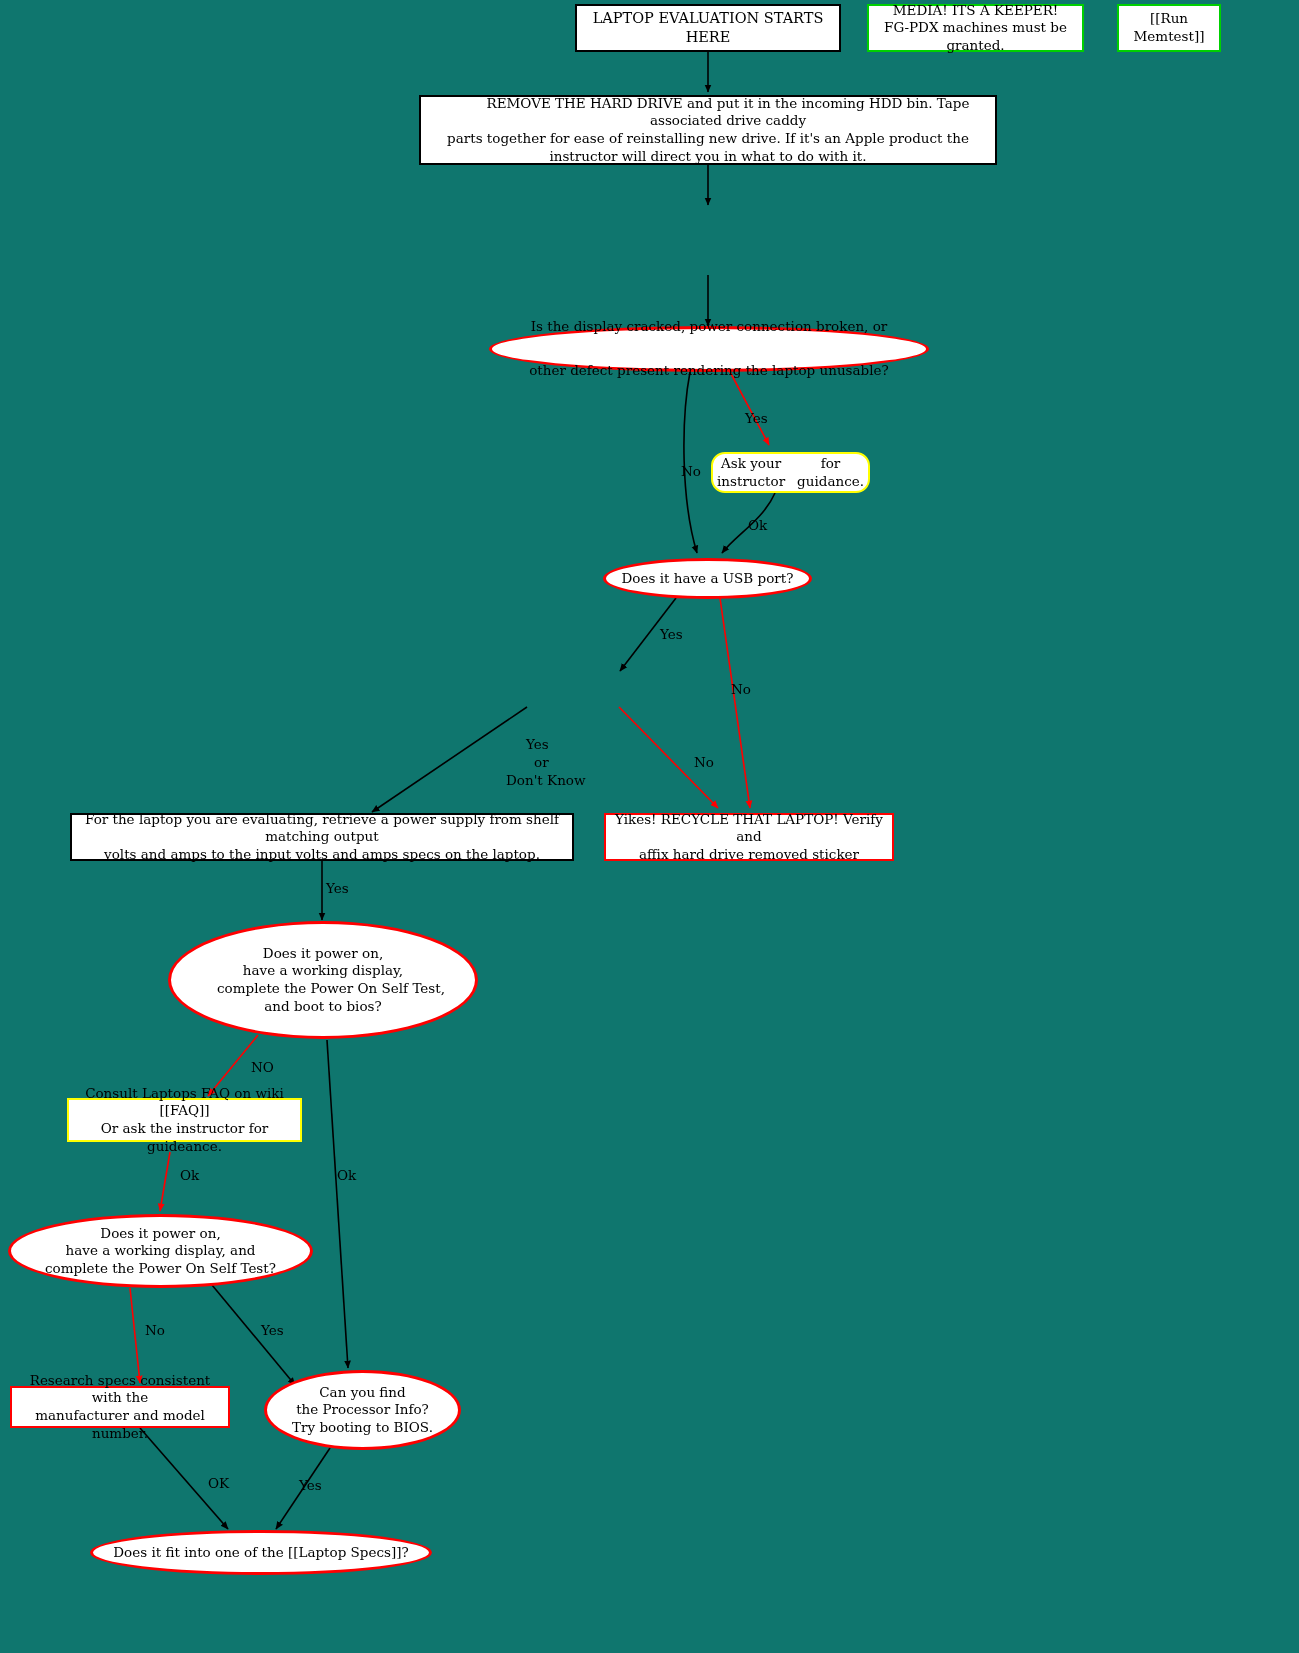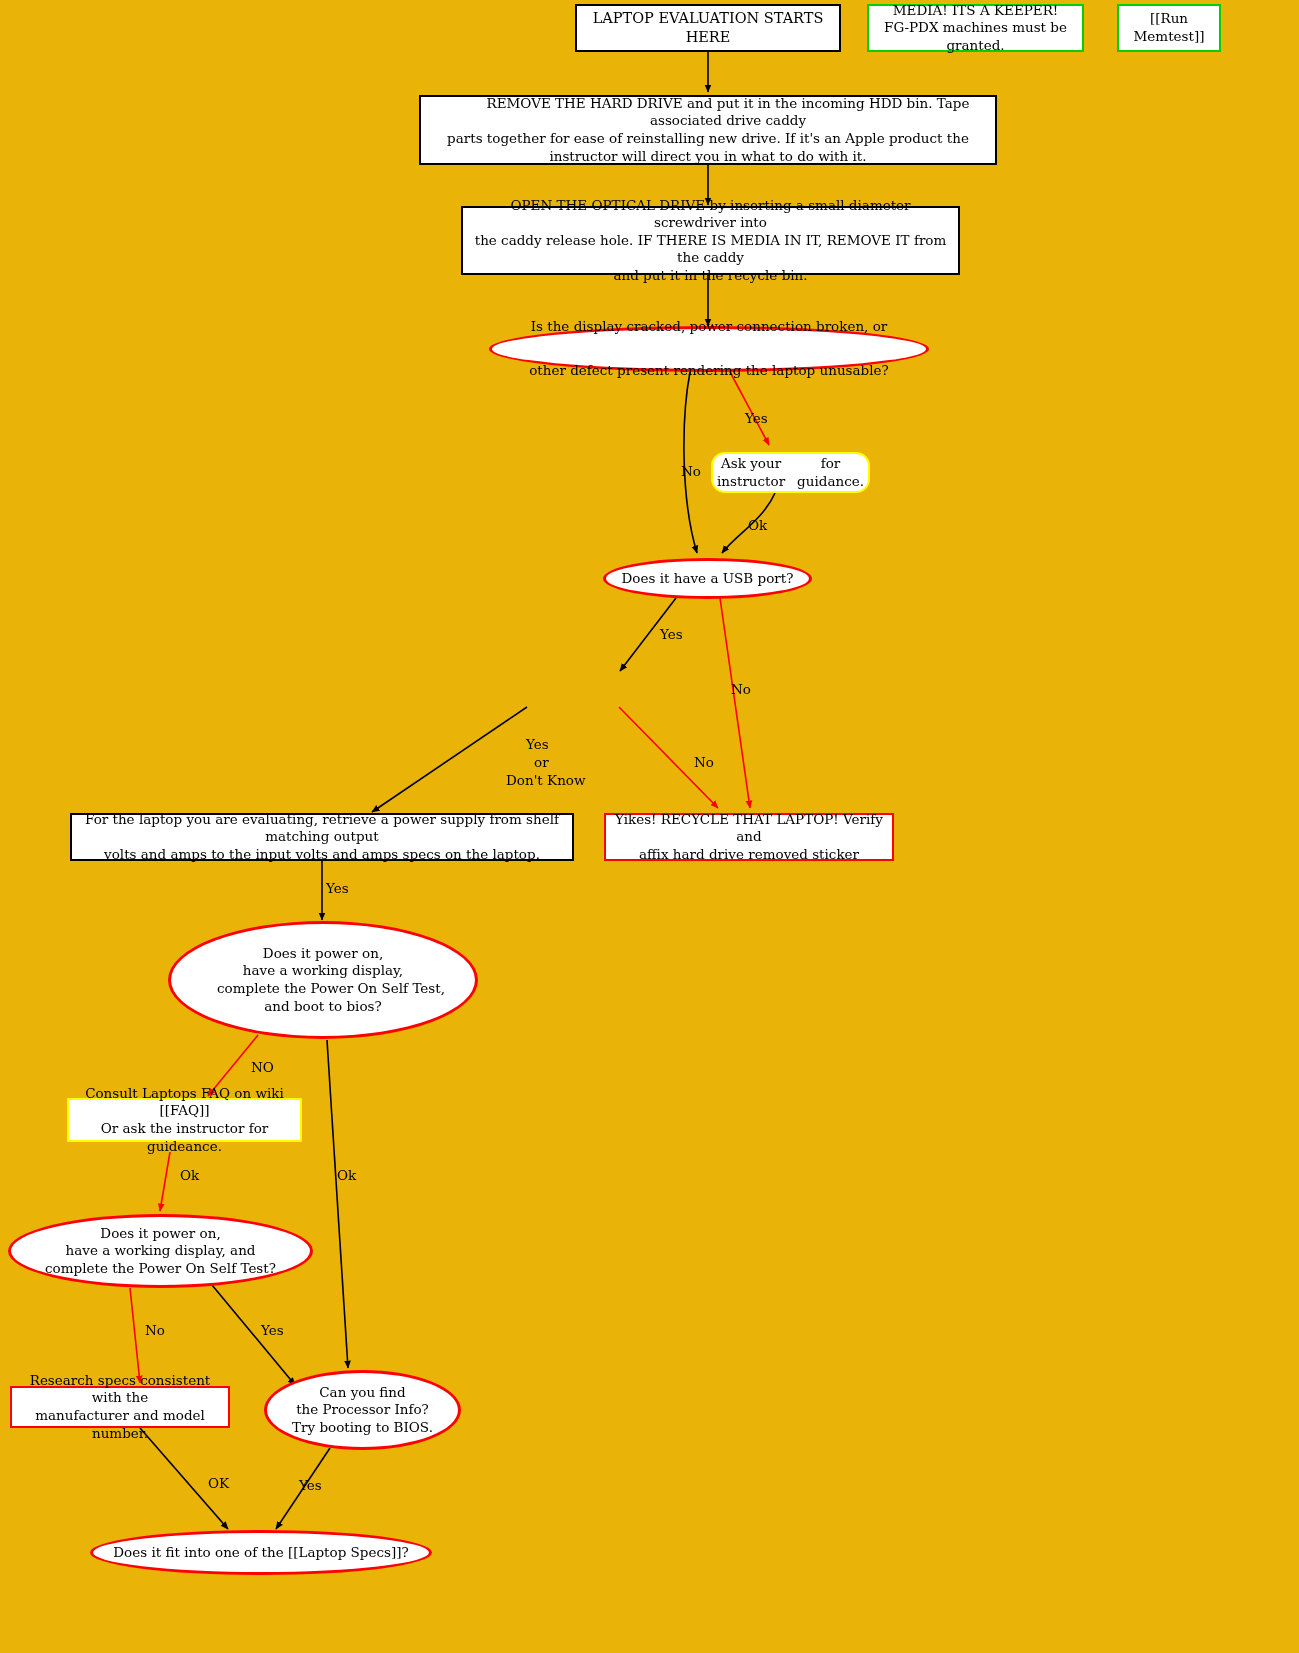--- a/index.html
+++ b/index.html
@@ -1,17 +1,17 @@
 <!DOCTYPE html>
 <html><head>
 <meta charset="utf-8">
 <style>
   html,body{margin:0;padding:0;background:#ffffff;}
   body{font-family:"DejaVu Serif","Liberation Serif",serif;}
-  #stage{position:relative;width:1299px;height:1653px;background:#eab308;overflow:hidden;}
+  #stage{position:relative;width:1299px;height:1653px;background:#0f766e;overflow:hidden;}
 
   .node{position:absolute;box-sizing:border-box;display:flex;align-items:center;justify-content:center;text-align:center;background:#fff;}
   .node .txt{display:block;line-height:1.30;padding:0 6px;}
 
   
   .box{border-style:solid;}
   .box-black{border:2.5px solid #000;}
   .box-green{border:2.5px solid #00d000;}
   .box-yellow{border:2.5px solid #ffff00;}
   .box-red{border:2.5px solid #ff0000;}
@@ -86,25 +86,20 @@
   <div class="node box box-green" style="left:1117px;top:4px;width:104px;height:48px;">
     <span class="txt" style="font-size:13.5px;">[[Run Memtest]]</span>
   </div>
 
   <div class="node box box-black" style="left:419px;top:95px;width:578px;height:70px;flex-direction:column;">
     <span class="txt" style="font-size:13.5px;margin-left:40px;">REMOVE THE HARD DRIVE and put it in the incoming HDD bin. Tape associated drive caddy</span>
     <span class="txt" style="font-size:13.5px;">parts together for ease of reinstalling new drive. If it's an Apple product the</span>
     <span class="txt" style="font-size:13.5px;">instructor will direct you in what to do with it.</span>
   </div>
 
-  <div class="node box box-black" style="left:461px;top:206px;width:499px;height:69px;flex-direction:column;">
-    <span class="txt" style="font-size:13.5px;">OPEN THE OPTICAL DRIVE by inserting a small diameter screwdriver into</span>
-    <span class="txt" style="font-size:13.5px;">the caddy release hole. IF THERE IS MEDIA IN IT, REMOVE IT from the caddy</span>
-    <span class="txt" style="font-size:13.5px;">and put it in the recycle bin.</span>
-  </div>
 
   <div class="node ell" style="left:489px;top:326px;width:440px;height:46px;flex-direction:column;gap:26px;">
     <span class="txt" style="font-size:13.5px;">Is the display cracked, power connection broken, or</span>
     <span class="txt" style="font-size:13.5px;">other defect present rendering the laptop unusable?</span>
   </div>
 
   <div class="node box box-yellow" style="left:711px;top:452px;width:159px;height:41px;border-radius:14px;">
     <span class="txt" style="font-size:13.5px;">Ask your instructor</span>
     <span class="txt" style="font-size:13.5px;">for guidance.</span>
   </div>

